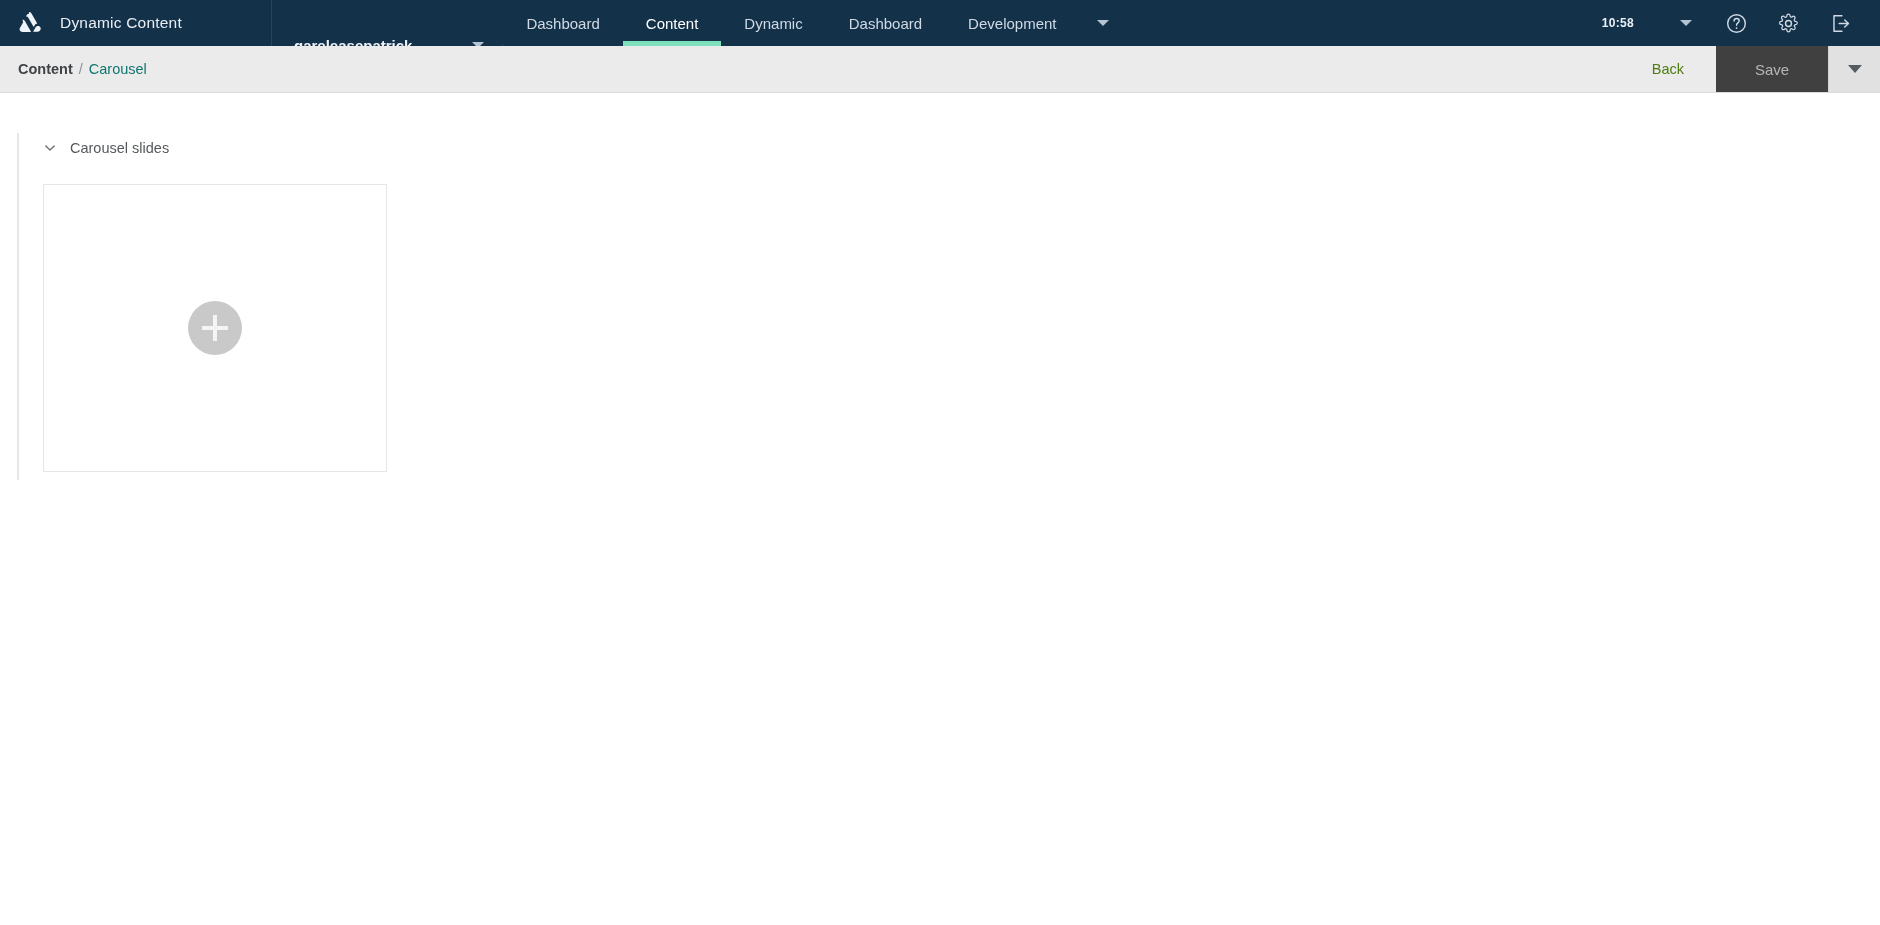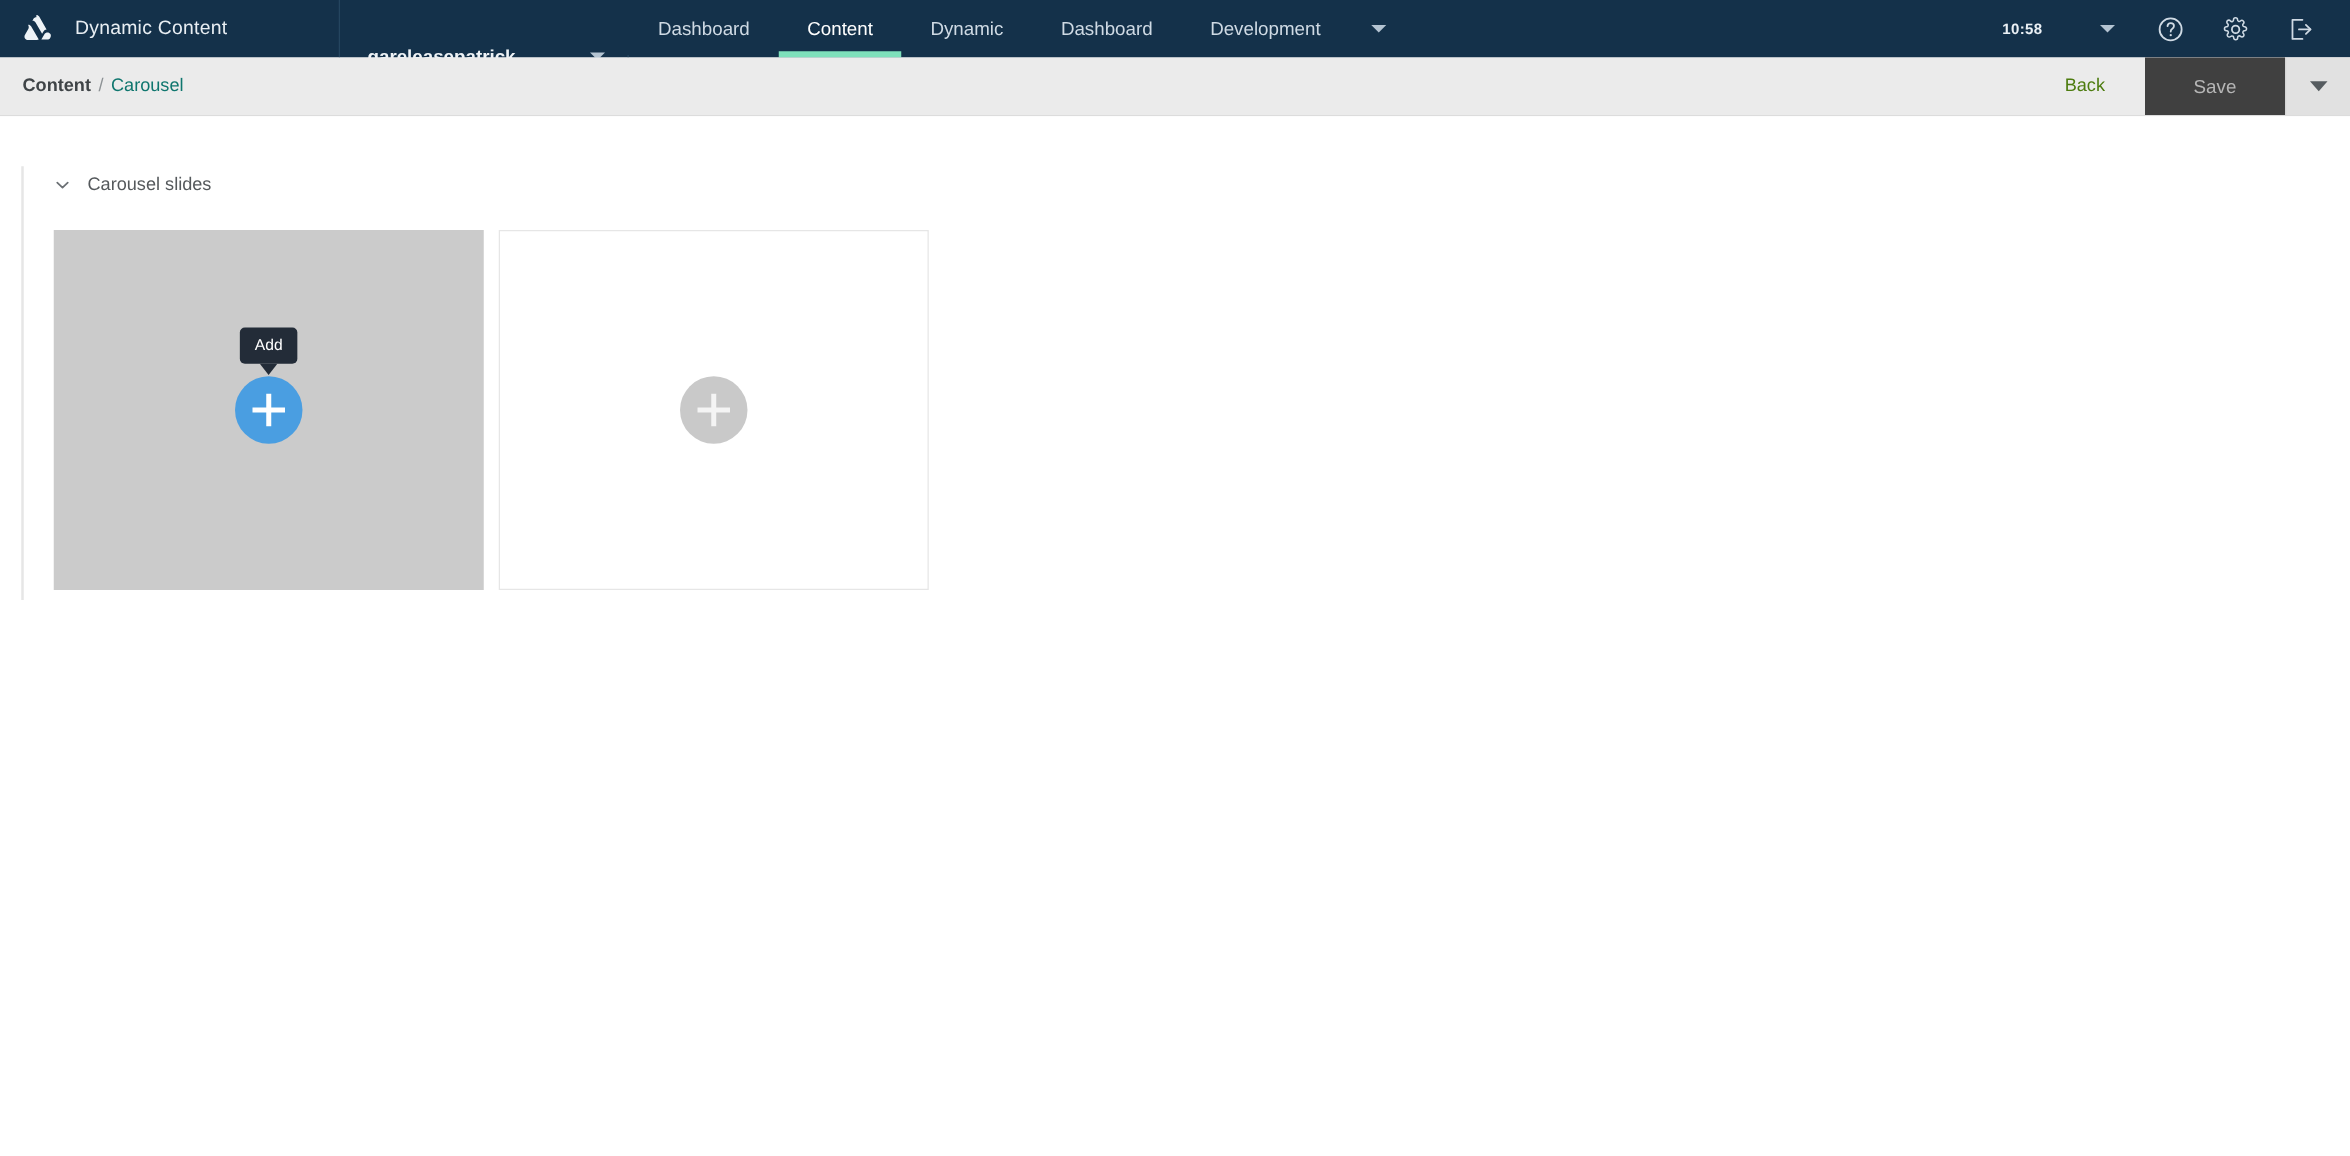--- a/index.html
+++ b/index.html
@@ -364,28 +364,20 @@
       <span>
         <svg class="chev" viewBox="0 0 16 16" fill="none" stroke="#6b7074" stroke-width="1.6" stroke-linecap="round" stroke-linejoin="round">
           <path d="M3.2 5.8L8 10.4l4.8-4.6"></path>
         </svg>
       </span>
       <span class="group-title">Carousel slides</span>
     </div>
 
     <div class="slides-row">
 
-      <div class="slide-card filled">
-        <div class="plus-btn blue">
-          <div class="tooltip">
-            <span>Add</span>
-          </div>
-          <span class="plus-glyph"></span>
-        </div>
-      </div>
 
       <div class="slide-card empty">
         <div class="plus-btn grey">
           <span class="plus-glyph"></span>
         </div>
       </div>
 
     </div>
   </div>
 </div>

